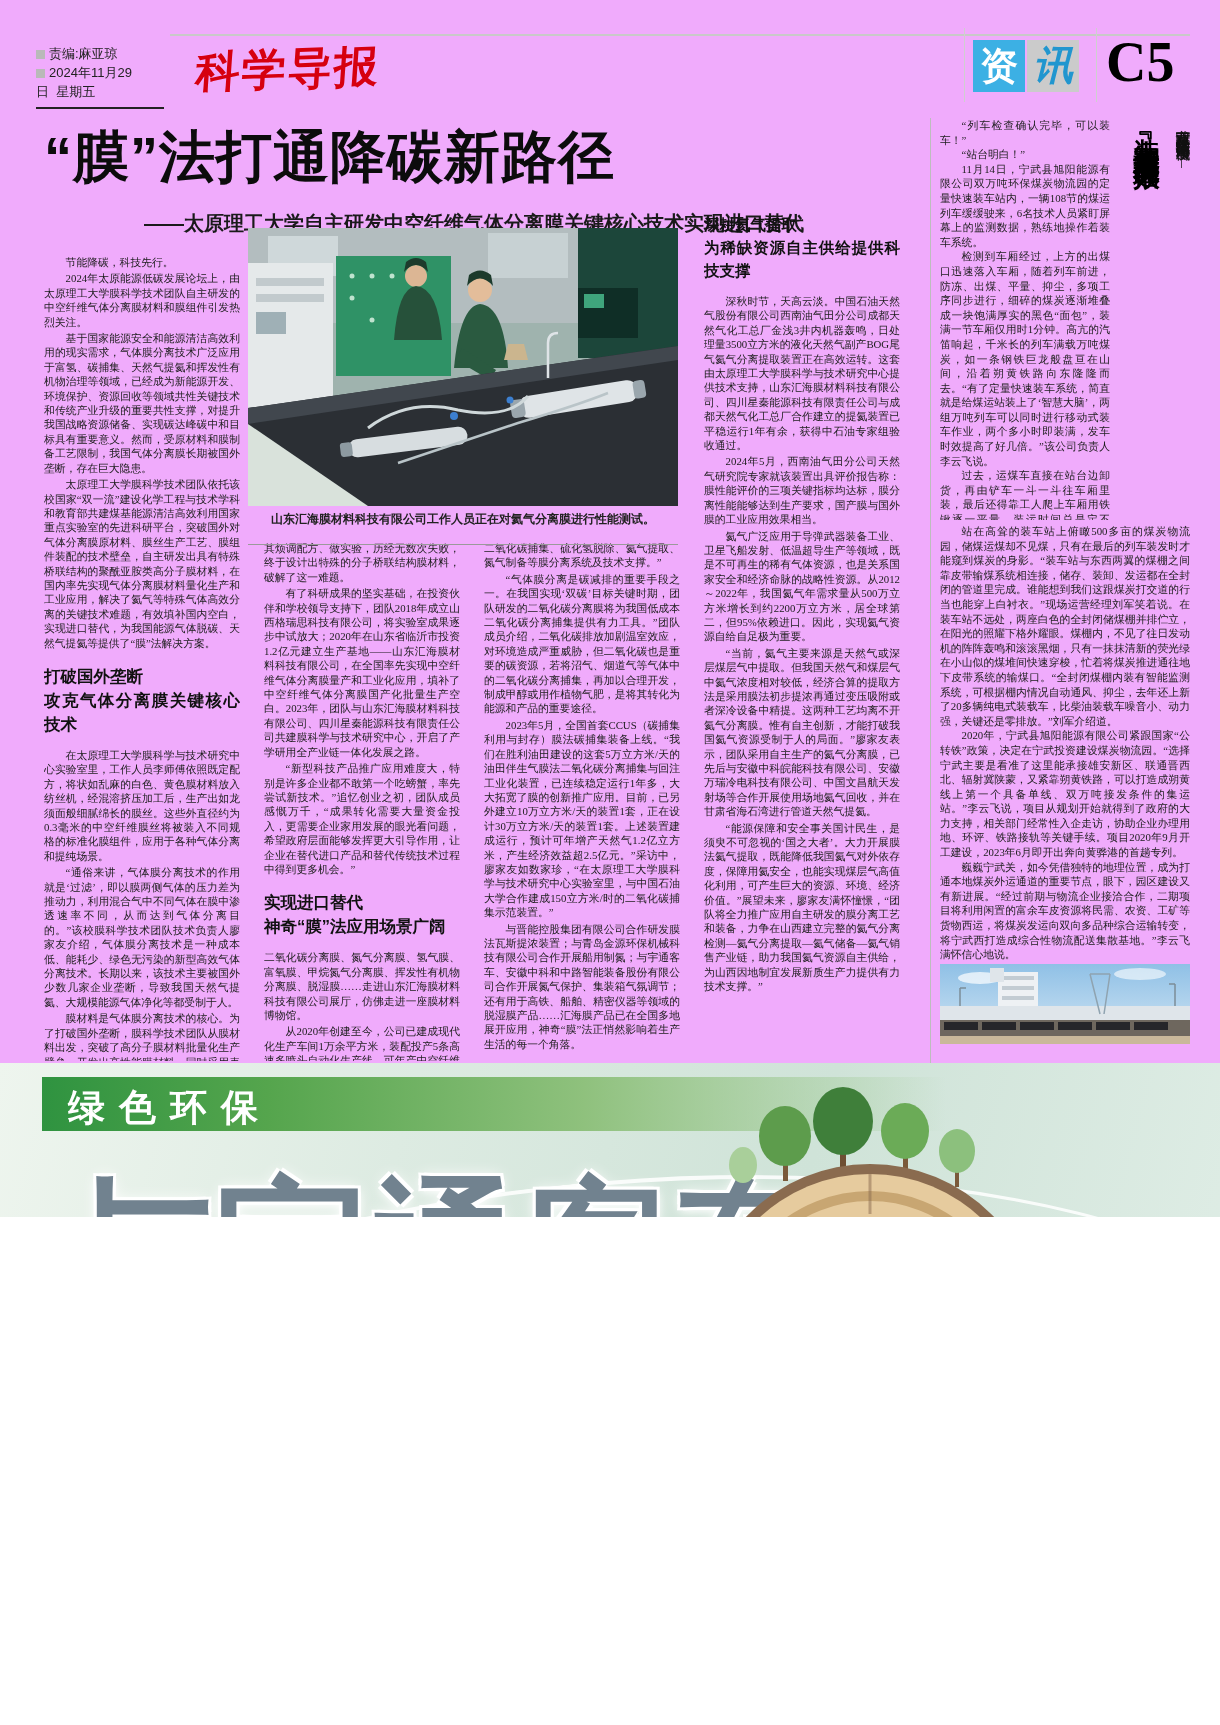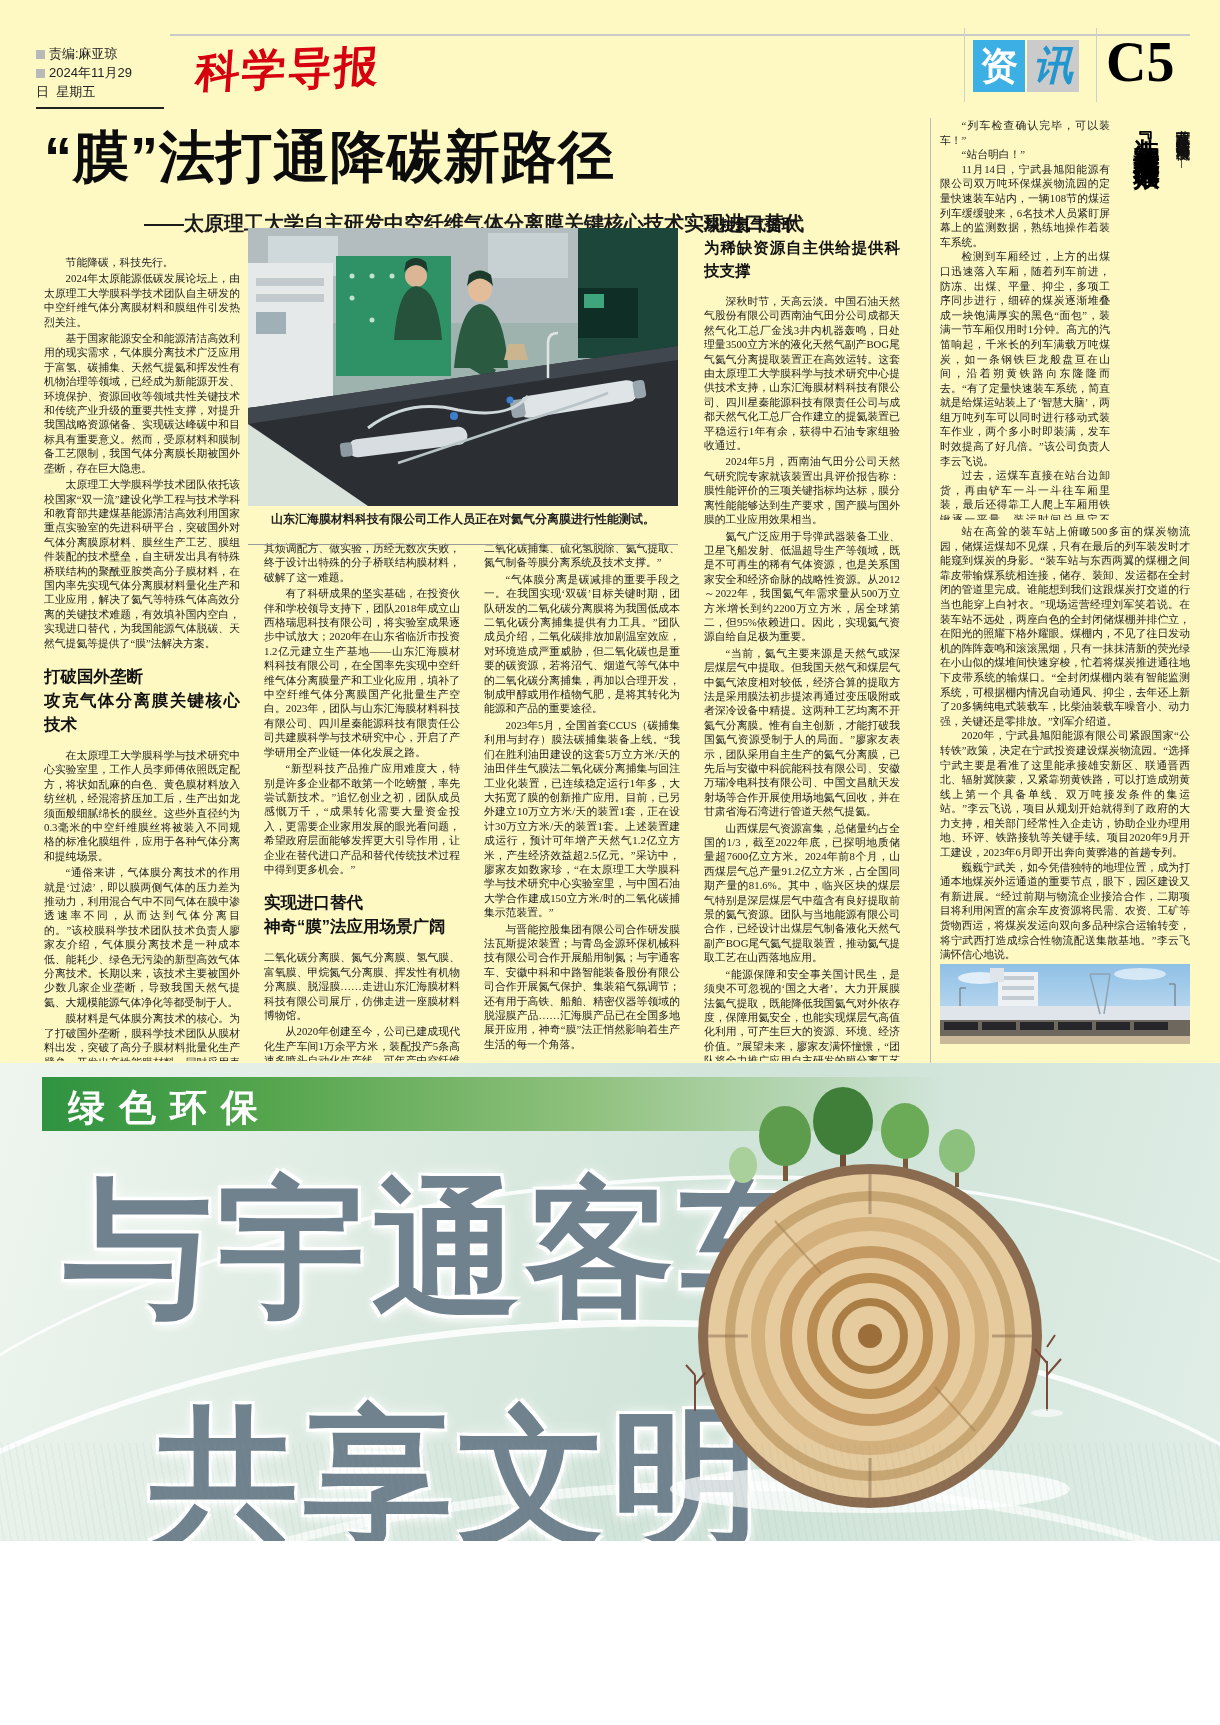--- a/index.html
+++ b/index.html
@@ -1,16 +1,16 @@
 <!DOCTYPE html>
 <html><head>
 <meta charset="utf-8">
 <style>
   html,body{margin:0;padding:0;}
-  .page{position:relative;width:1220px;height:1541px;background:#fef9c3;overflow:hidden;
+  .page{position:relative;width:1220px;height:1217px;background:#f0abfc;overflow:hidden;
         font-family:"Liberation Serif","DejaVu Serif",serif;color:#1c1c1c;}
   
   .top-rule{position:absolute;left:170px;top:34px;width:1020px;height:2px;background:#c9c9c9;}
   .editor-block{position:absolute;left:36px;top:44px;width:128px;font-family:"Liberation Sans",sans-serif;
         font-size:13px;line-height:19px;border-bottom:2px solid #222;padding-bottom:6px;color:#222;}
   .editor-block .sq{display:inline-block;width:9px;height:9px;background:#b9b9b9;margin-right:4px;vertical-align:middle;}
   .masthead{position:absolute;left:196px;top:40px;font-size:44px;font-weight:bold;color:#d6000f;
         transform:skewX(-6deg) rotate(-2deg);letter-spacing:2px;}
   .vsep{position:absolute;top:28px;width:1px;height:74px;background:#cfcfcf;}
   .badge{position:absolute;top:40px;width:52px;height:52px;text-align:center;line-height:52px;
@@ -152,21 +152,20 @@
       <div class="col c4">
         <div class="sec-head">
           <div>深耕氦气提取</div>
           <div>为稀缺资源自主供给提供科技支撑</div>
         </div>
         <div>
             <p>深秋时节，天高云淡。中国石油天然气股份有限公司西南油气田分公司成都天然气化工总厂金浅3井内机器轰鸣，日处理量3500立方米的液化天然气副产BOG尾气氦气分离提取装置正在高效运转。这套由太原理工大学膜科学与技术研究中心提供技术支持，山东汇海膜材料科技有限公司、四川星秦能源科技有限责任公司与成都天然气化工总厂合作建立的提氦装置已平稳运行1年有余，获得中石油专家组验收通过。</p>
             <p>2024年5月，西南油气田分公司天然气研究院专家就该装置出具评价报告称：膜性能评价的三项关键指标均达标，膜分离性能能够达到生产要求，国产膜与国外膜的工业应用效果相当。</p>
             <p>氦气广泛应用于导弹武器装备工业、卫星飞船发射、低温超导生产等领域，既是不可再生的稀有气体资源，也是关系国家安全和经济命脉的战略性资源。从2012～2022年，我国氦气年需求量从500万立方米增长到约2200万立方米，居全球第二，但95%依赖进口。因此，实现氦气资源自给自足极为重要。</p>
             <p>“当前，氦气主要来源是天然气或深层煤层气中提取。但我国天然气和煤层气中氦气浓度相对较低，经济合算的提取方法是采用膜法初步提浓再通过变压吸附或者深冷设备中精提。这两种工艺均离不开氦气分离膜。惟有自主创新，才能打破我国氦气资源受制于人的局面。”廖家友表示，团队采用自主生产的氦气分离膜，已先后与安徽中科皖能科技有限公司、安徽万瑞冷电科技有限公司、中国文昌航天发射场等合作开展使用场地氦气回收，并在甘肃省海石湾进行管道天然气提氦。</p>
-            <p>山西煤层气资源富集，总储量约占全国的1/3，截至2022年底，已探明地质储量超7600亿立方米。2024年前8个月，山西煤层气总产量91.2亿立方米，占全国同期产量的81.6%。其中，临兴区块的煤层气特别是深层煤层气中蕴含有良好提取前景的氦气资源。团队与当地能源有限公司合作，已经设计出煤层气制备液化天然气副产BOG尾气氦气提取装置，推动氦气提取工艺在山西落地应用。</p>
             <p>“能源保障和安全事关国计民生，是须臾不可忽视的‘国之大者’。大力开展膜法氦气提取，既能降低我国氦气对外依存度，保障用氦安全，也能实现煤层气高值化利用，可产生巨大的资源、环境、经济价值。”展望未来，廖家友满怀憧憬，“团队将全力推广应用自主研发的膜分离工艺和装备，力争在山西建立完整的氦气分离检测—氦气分离提取—氦气储备—氦气销售产业链，助力我国氦气资源自主供给，为山西因地制宜发展新质生产力提供有力技术支撑。”</p>
           </div>
 
       </div>
     </div>
 
     <div class="photo-block">
       <svg class="photo-main" viewBox="0 0 430 278">
         <rect width="430" height="278" fill="#9fb3ae"></rect>
         <rect x="0" y="0" width="430" height="95" fill="#b3bdbf"></rect>

